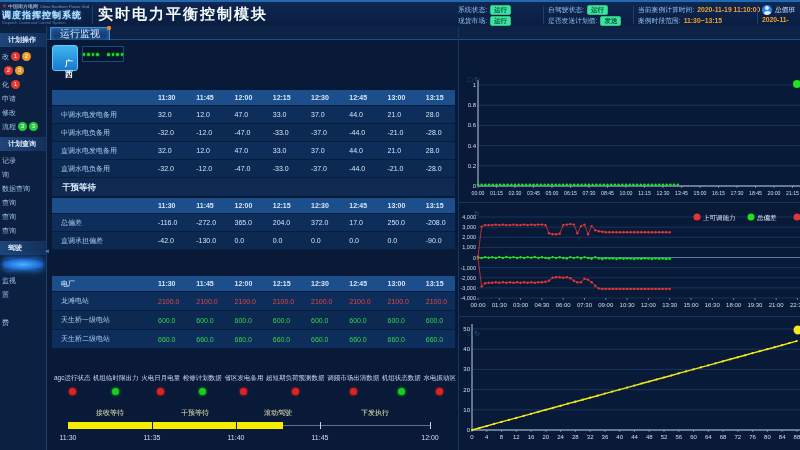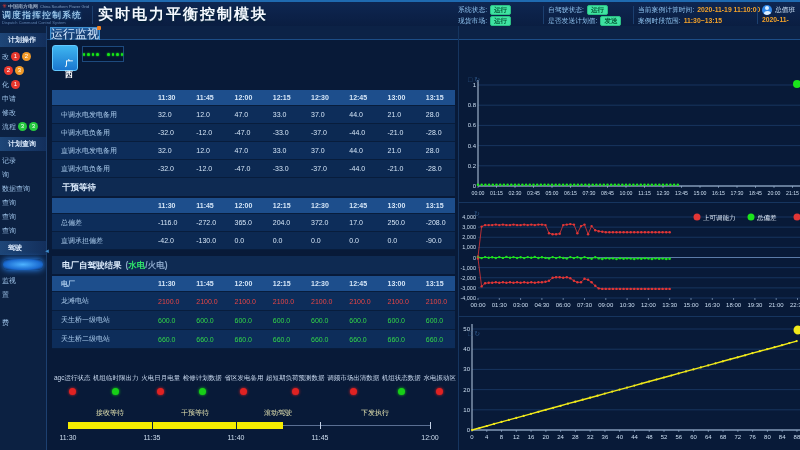--- a/index.html
+++ b/index.html
@@ -5,21 +5,21 @@
   html,body{margin:0;padding:0;background:#081a38;width:800px;height:450px;overflow:hidden;
     font-family:"Liberation Sans","DejaVu Sans",sans-serif;-webkit-font-smoothing:antialiased;}
   .app{position:absolute;left:0;top:0;width:800px;height:450px;background:#081a38;}
   
   .hdr{position:absolute;left:0;top:0;width:800px;height:26px;
     background:linear-gradient(#0e2651,#0a1d40);border-bottom:1px solid #1b4170;border-top:2px solid #1f6ab0;}
   .logo{position:absolute;left:2px;top:0;width:92px;height:26px;overflow:hidden;line-height:1;}
   .logo .l1{font-size:5px;color:#cfe0f2;margin-top:1px;white-space:nowrap;}
   .logo .l1 .mark{color:#e63a2e;font-size:6px;margin-right:1px;}
   .logo .l1 .en{color:#7d9cc4;font-size:4px;margin-left:2px;}
-  .logo .l2{font-size:9px;font-weight:normal;color:#bfe4ff;letter-spacing:1px;margin-top:2px;
+  .logo .l2{font-size:9px;font-weight:bold;color:#bfe4ff;letter-spacing:1px;margin-top:2px;
     text-shadow:0 0 3px #2f8fe0;white-space:nowrap;}
   .logo .l3{font-size:4px;color:#5d82b0;margin-top:1px;white-space:nowrap;}
   .hline-logo{position:absolute;left:92px;top:4px;width:1px;height:18px;background:#1c4070;}
   .title{position:absolute;left:98px;top:3px;font-size:15px;font-weight:bold;color:#f4f8ff;
     letter-spacing:2px;white-space:nowrap;text-shadow:0 1px 2px #023;}
   .sg{position:absolute;top:2px;}
   .sg .row,.case .row,.user .row{height:11px;display:flex;align-items:center;gap:3px;white-space:nowrap;}
   .slabel{font-size:6.8px;color:#8fc3ef;}
   .badge{font-size:6.5px;font-weight:bold;color:#065a38;background:#3fe3a2;border:1px solid #2bbf84;
     border-radius:2px;padding:0 3px;line-height:8px;}
@@ -28,21 +28,21 @@
   .cval{font-size:6.8px;font-weight:bold;color:#f5a32a;}
   .user{position:absolute;left:762px;top:2px;width:40px;overflow:hidden;}
   .uicon{width:10px;height:10px;border-radius:50%;background:#2e86e8;position:relative;overflow:hidden;flex:0 0 auto;}
   .uicon::after{content:"";position:absolute;left:3px;top:1.5px;width:4px;height:4px;border-radius:50%;background:#dceeff;}
   .uicon::before{content:"";position:absolute;left:1.5px;top:6.5px;width:7px;height:5px;border-radius:50% 50% 0 0;background:#dceeff;}
   .uname{font-size:6.8px;color:#cfe4fa;}
   .udate{font-size:6.8px;font-weight:bold;color:#f5a32a;margin-top:1px;white-space:nowrap;}
   .vsep{position:absolute;top:4px;width:1px;height:18px;background:#1c4070;}
   
   .tabbar{position:absolute;left:47px;top:26px;width:753px;height:13px;background:#0c2246;border-bottom:1px solid #1d4d86;}
-  .tab{position:absolute;left:3px;top:1px;height:12px;padding:0 0;line-height:12px;font-size:12px;color:#d6eaff;
+  .tab{position:absolute;left:3px;top:1px;height:12px;padding:0 9px;line-height:12px;font-size:10px;color:#d6eaff;
     background:linear-gradient(#1d4e8c,#123564);border:1px solid #3f8fd0;border-bottom:none;box-shadow:inset 0 0 4px #2a7ac0;}
   .tabdot{position:absolute;right:-2px;top:-2px;width:4px;height:4px;background:#f08020;border-radius:1px;}
   
   .sidebar{position:absolute;left:0;top:26px;width:47px;height:424px;background:#0c2142;
     border-right:1px solid #1d4070;overflow:hidden;padding-top:4px;box-sizing:border-box;}
   .sb-h{height:14px;line-height:14px;margin:3px 0;background:linear-gradient(90deg,#1e4678,#132f5c);
     color:#dbe9fb;font-size:7px;font-weight:bold;padding-left:8px;white-space:nowrap;}
   .sb-i{height:14px;line-height:14px;padding-left:2px;color:#9cc0e6;font-size:7px;white-space:nowrap;}
   .sb-sel{height:11px;margin:4px 3px;border-radius:5px;
     background:radial-gradient(ellipse at center,#4db2ff 0%,#1a6ad0 65%,rgba(26,106,208,0) 100%);
@@ -287,23 +287,20 @@
         <div class="tc v ">-130.0</div>
         <div class="tc v ">0.0</div>
         <div class="tc v ">0.0</div>
         <div class="tc v ">0.0</div>
         <div class="tc v ">0.0</div>
         <div class="tc v ">0.0</div>
         <div class="tc v ">-90.0</div>
       </div>
     </div>
 
-  <div class="sec" style="top:256px">
-    <span>电厂自驾驶结果</span><span class="sub"><span class="w">(</span><span class="g">水电</span><span class="w">/火电)</span></span>
-  </div>
   <div class="tbl autop" style="top:276px">
       <div class="trow th">
         <div class="tc lbl">电厂</div>
         <div class="tc">11:30</div>
         <div class="tc">11:45</div>
         <div class="tc">12:00</div>
         <div class="tc">12:15</div>
         <div class="tc">12:30</div>
         <div class="tc">12:45</div>
         <div class="tc">13:00</div>

